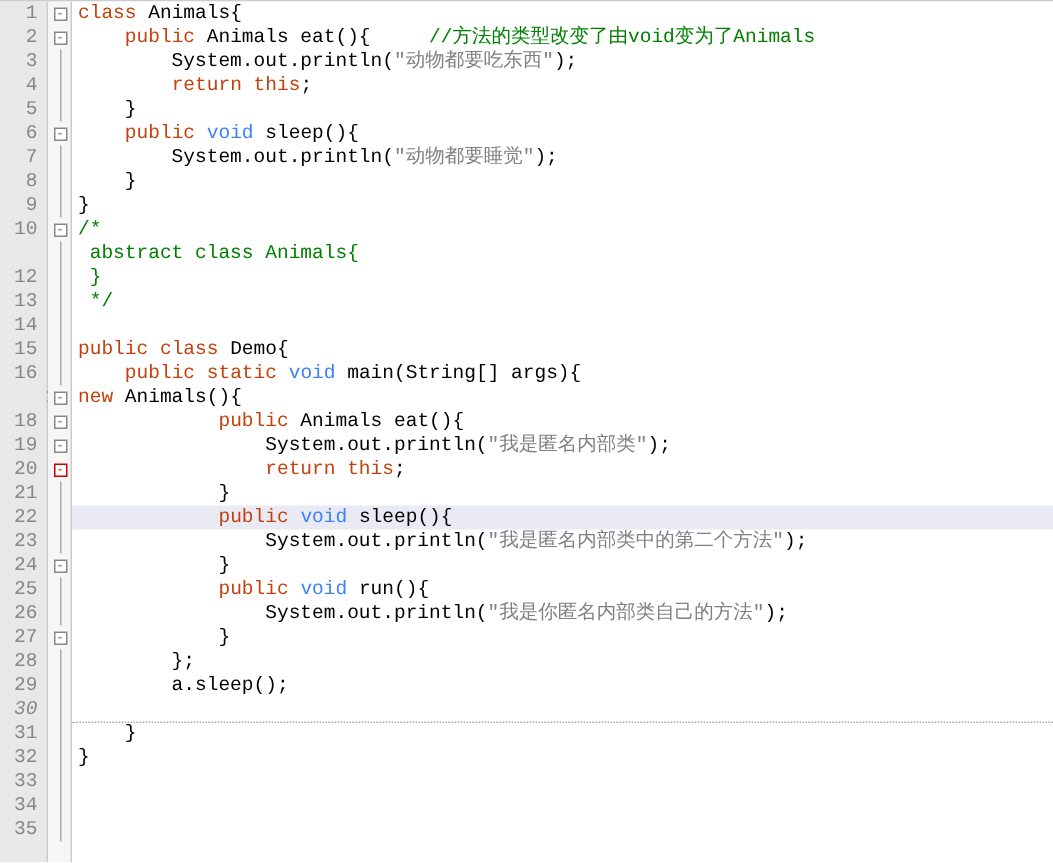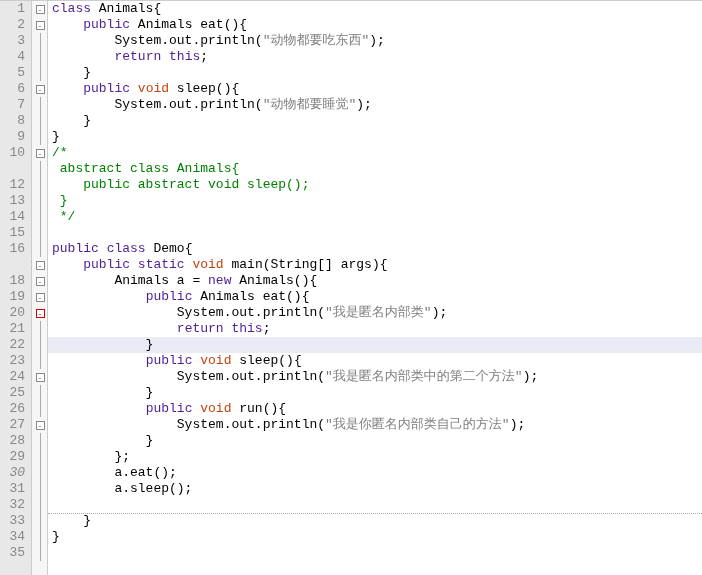--- a/index.html
+++ b/index.html
@@ -7,22 +7,22 @@
 .editor { display: flex; width: 702px; height: 575px; border-top: 1px solid #ccc; }
 .gutter-ln { width: 32px; background: #e8e8e8; border-right: 1px solid #ccc; text-align: right; color: #888; padding-right: 6px; flex-shrink: 0; }
 .gutter-fold { width: 16px; background: #f6f6f6; border-right: 1px solid #ccc; flex-shrink: 0; }
 .code { flex: 1; background: #fff; overflow: hidden; position: relative; }
 .row { display: flex; height: 16px; line-height: 16px; }
 .fold { width: 16px; display: flex; align-items: center; justify-content: center; }
 .fold-box { width: 9px; height: 9px; border: 1px solid #888; background: #fff; font-size: 8px; line-height: 7px; text-align: center; color: #555; }
 .fold-box.red { border-color: #c00; color: #c00; }
 .fold-bar { width: 1px; height: 16px; background: #aaa; }
 .code-line { white-space: pre; padding-left: 4px; }
-.kw { color: #4c1d95; }
-.type { color: #c2410c; }
+.kw { color: #c2410c; }
+.type { color: #3b82f6; }
 .str { color: #808080; }
 .cmt { color: #008000; }
 .hl { background: #eaeaf5; position: absolute; left: 0; right: 0; height: 16px; z-index: 0; }
 .code-inner { position: relative; z-index: 1; }
 .dot-border { border-top: 1px dotted #aaa; height: 0; }
 .line-container { position: relative; }
 </style>
 </head>
 <body>
 
@@ -171,21 +171,21 @@
         <div class="fold-bar"></div>
       </div>
     </div>
   <div class="code" id="code">
     <div class="hl" style="top: 336px;"></div>
       <div class="code-inner" id="code-inner">
         <div class="line-container">
           <div class="row code-line"><span class="kw">class</span><span> Animals{</span></div>
         </div>
         <div class="line-container">
-          <div class="row code-line"><span>    </span><span class="kw">public</span><span> Animals eat(){     </span></div>
+          <div class="row code-line"><span>    </span><span class="kw">public</span><span> Animals eat(){     </span><span class="cmt">//方法的类型改变了由void变为了Animals</span></div>
         </div>
         <div class="line-container">
           <div class="row code-line"><span>        System.out.println(</span><span class="str">"动物都要吃东西"</span><span>);</span></div>
         </div>
         <div class="line-container">
           <div class="row code-line"><span>        </span><span class="kw">return this</span><span>;</span></div>
         </div>
         <div class="line-container">
           <div class="row code-line"><span>    }</span></div>
         </div>
@@ -201,39 +201,36 @@
         <div class="line-container">
           <div class="row code-line"><span>}</span></div>
         </div>
         <div class="line-container">
           <div class="row code-line"><span class="cmt">/*</span></div>
         </div>
         <div class="line-container">
           <div class="row code-line"><span class="cmt"> abstract class Animals{</span></div>
         </div>
         <div class="line-container">
-          <div class="row code-line"><span class="cmt">    public abstract void sleep();</span></div>
-        </div>
-        <div class="line-container">
           <div class="row code-line"><span class="cmt"> }</span></div>
         </div>
         <div class="line-container">
           <div class="row code-line"><span class="cmt"> */</span></div>
         </div>
         <div class="line-container">
           <div class="row code-line"></div>
         </div>
         <div class="line-container">
           <div class="row code-line"><span class="kw">public</span><span> </span><span class="kw">class</span><span> Demo{</span></div>
         </div>
         <div class="line-container">
           <div class="row code-line"><span>    </span><span class="kw">public static</span><span> </span><span class="type">void</span><span> main(String[] args){</span></div>
         </div>
         <div class="line-container">
-          <div class="row code-line"><span>        Animals a = </span><span class="kw">new</span><span> Animals(){</span></div>
+          <div class="row code-line"><span class="kw">new</span><span> Animals(){</span></div>
         </div>
         <div class="line-container">
           <div class="row code-line"><span>            </span><span class="kw">public</span><span> Animals eat(){</span></div>
         </div>
         <div class="line-container">
           <div class="row code-line"><span>                System.out.println(</span><span class="str">"我是匿名内部类"</span><span>);</span></div>
         </div>
         <div class="line-container">
           <div class="row code-line"><span>                </span><span class="kw">return this</span><span>;</span></div>
         </div>
@@ -253,23 +250,20 @@
           <div class="row code-line"><span>            </span><span class="kw">public</span><span> </span><span class="type">void</span><span> run(){</span></div>
         </div>
         <div class="line-container">
           <div class="row code-line"><span>                System.out.println(</span><span class="str">"我是你匿名内部类自己的方法"</span><span>);</span></div>
         </div>
         <div class="line-container">
           <div class="row code-line"><span>            }</span></div>
         </div>
         <div class="line-container">
           <div class="row code-line"><span>        };</span></div>
-        </div>
-        <div class="line-container">
-          <div class="row code-line"><span>        a.eat();</span></div>
         </div>
         <div class="line-container">
           <div class="row code-line"><span>        a.sleep();</span></div>
         </div>
         <div class="line-container">
           <div class="row code-line"></div>
         </div>
         <div class="line-container">
           <div class="row code-line"><span>    }</span></div>
           <div class="dot-border" style="position: absolute; top: 0px; left: 0px; right: 0px;"></div>

